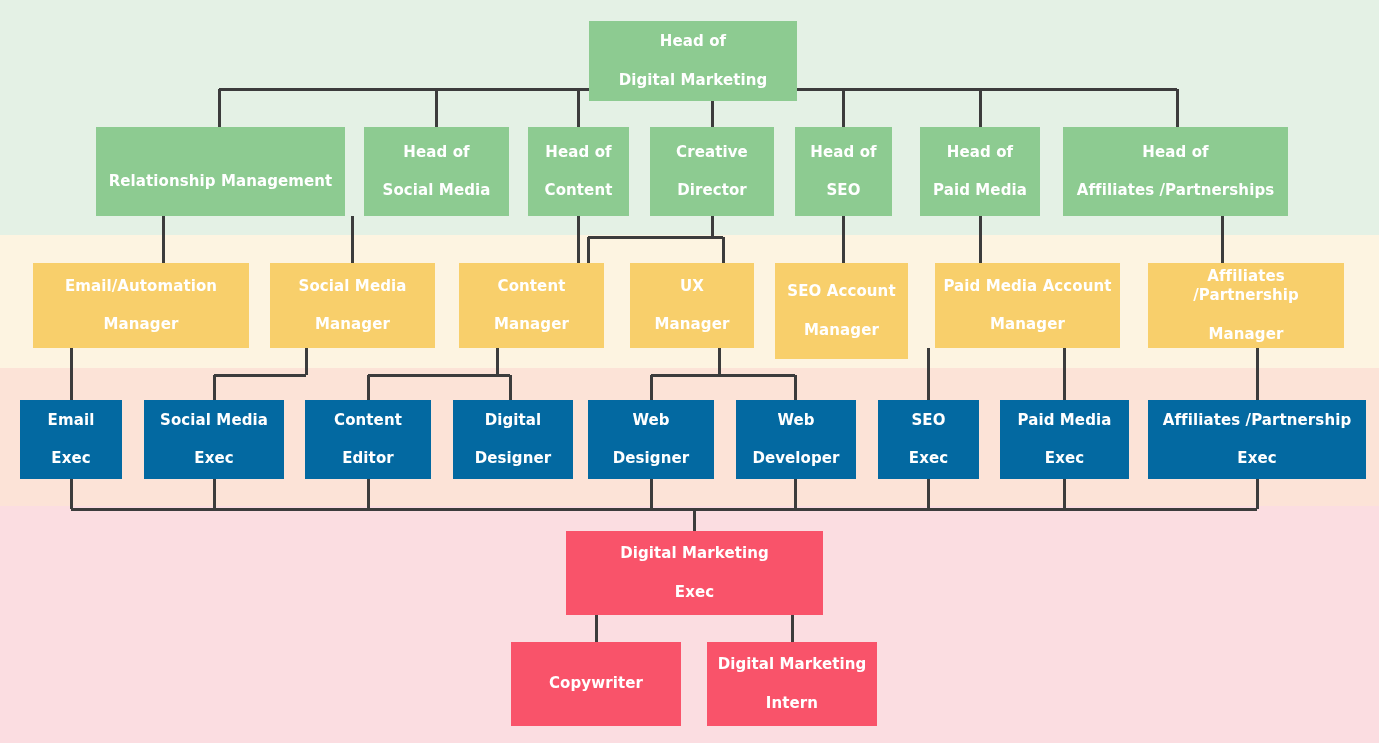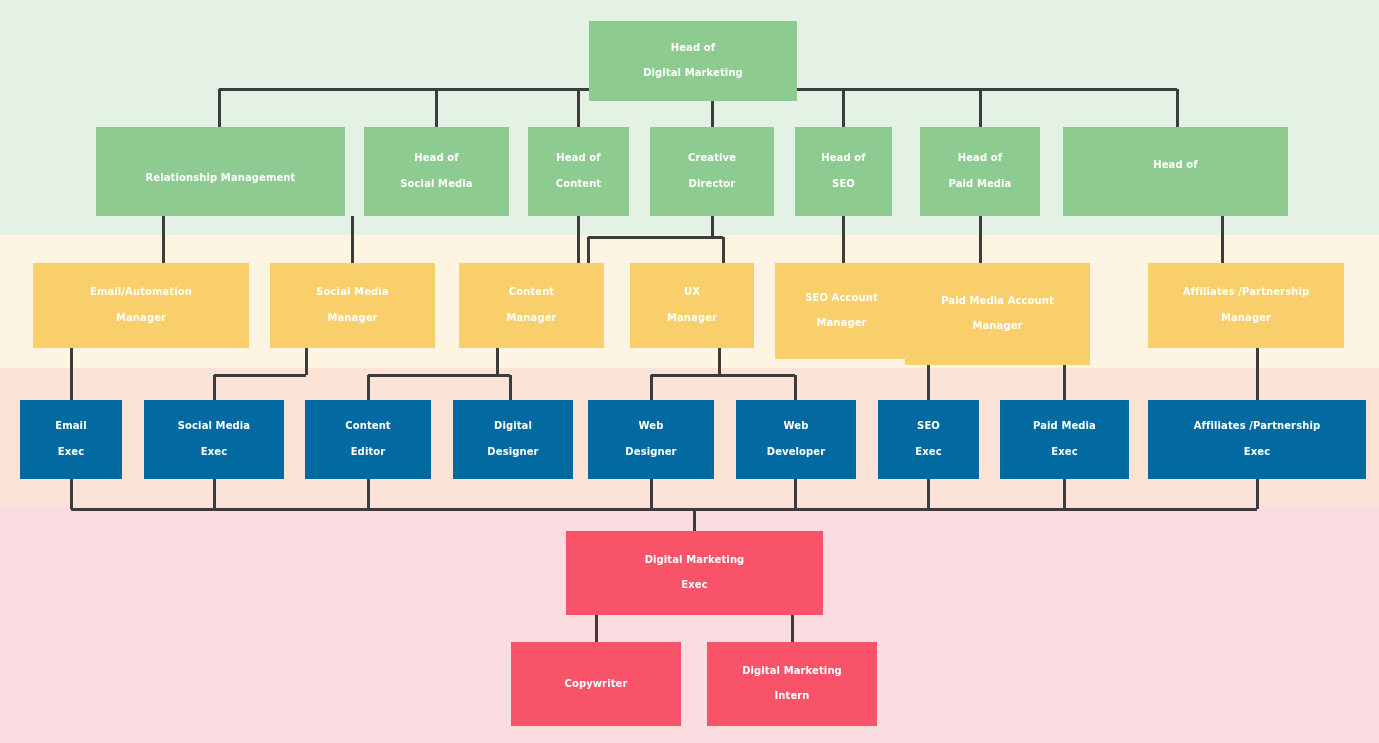--- a/index.html
+++ b/index.html
@@ -37,21 +37,21 @@
     box-sizing: border-box;
     display: flex;
     align-items: center;
     justify-content: center;
     text-align: center;
     color: #ffffff;
     font-weight: bold;
     line-height: 1.28;
     letter-spacing: 0.1px;
     padding: 2px 5px;
-    font-size: 10px;
+    font-size: 15px;
     z-index: 5;
   }
   .lvl-green { background: #8dcb91; }
   .lvl-amber { background: #f8cf6b; }
   .lvl-orange{ background: #0369a1; }
   .lvl-pink  { background: #f9536a; }
 
   .node span { display: block; width: 100%; }
 </style>
 </head>
@@ -181,20 +181,21 @@
   <div class="node lvl-green" style="left:920px; top:127px; width:120px; height:89px;">
     <span>
       <span>Head of</span><br>
       <span>Paid Media</span>
     </span>
   </div>
 
   <div class="node lvl-green" style="left:1063px; top:127px; width:225px; height:89px;">
     <span>
       <span>Head of</span><br>
+      <span>Affiliates /Partnerships</span>
     </span>
   </div>
 
   <div class="node lvl-amber" style="left:33px;  top:263px; width:216px; height:85px;">
     <span>
       <span>Email/Automation</span><br>
       <span>Manager</span>
     </span>
   </div>
 
@@ -219,21 +220,21 @@
     </span>
   </div>
 
   <div class="node lvl-amber" style="left:775px; top:263px; width:133px; height:96px;">
     <span>
       <span>SEO Account</span><br>
       <span>Manager</span>
     </span>
   </div>
 
-  <div class="node lvl-amber" style="left:905px; top:263px; width:185px; height:102px;">
+  <div class="node lvl-amber" style="left:935px; top:263px; width:185px; height:85px;">
     <span>
       <span>Paid Media Account</span><br>
       <span>Manager</span>
     </span>
   </div>
 
   <div class="node lvl-amber" style="left:1148px; top:263px; width:196px; height:85px;">
     <span>
       <span>Affiliates /Partnership</span><br>
       <span>Manager</span>

